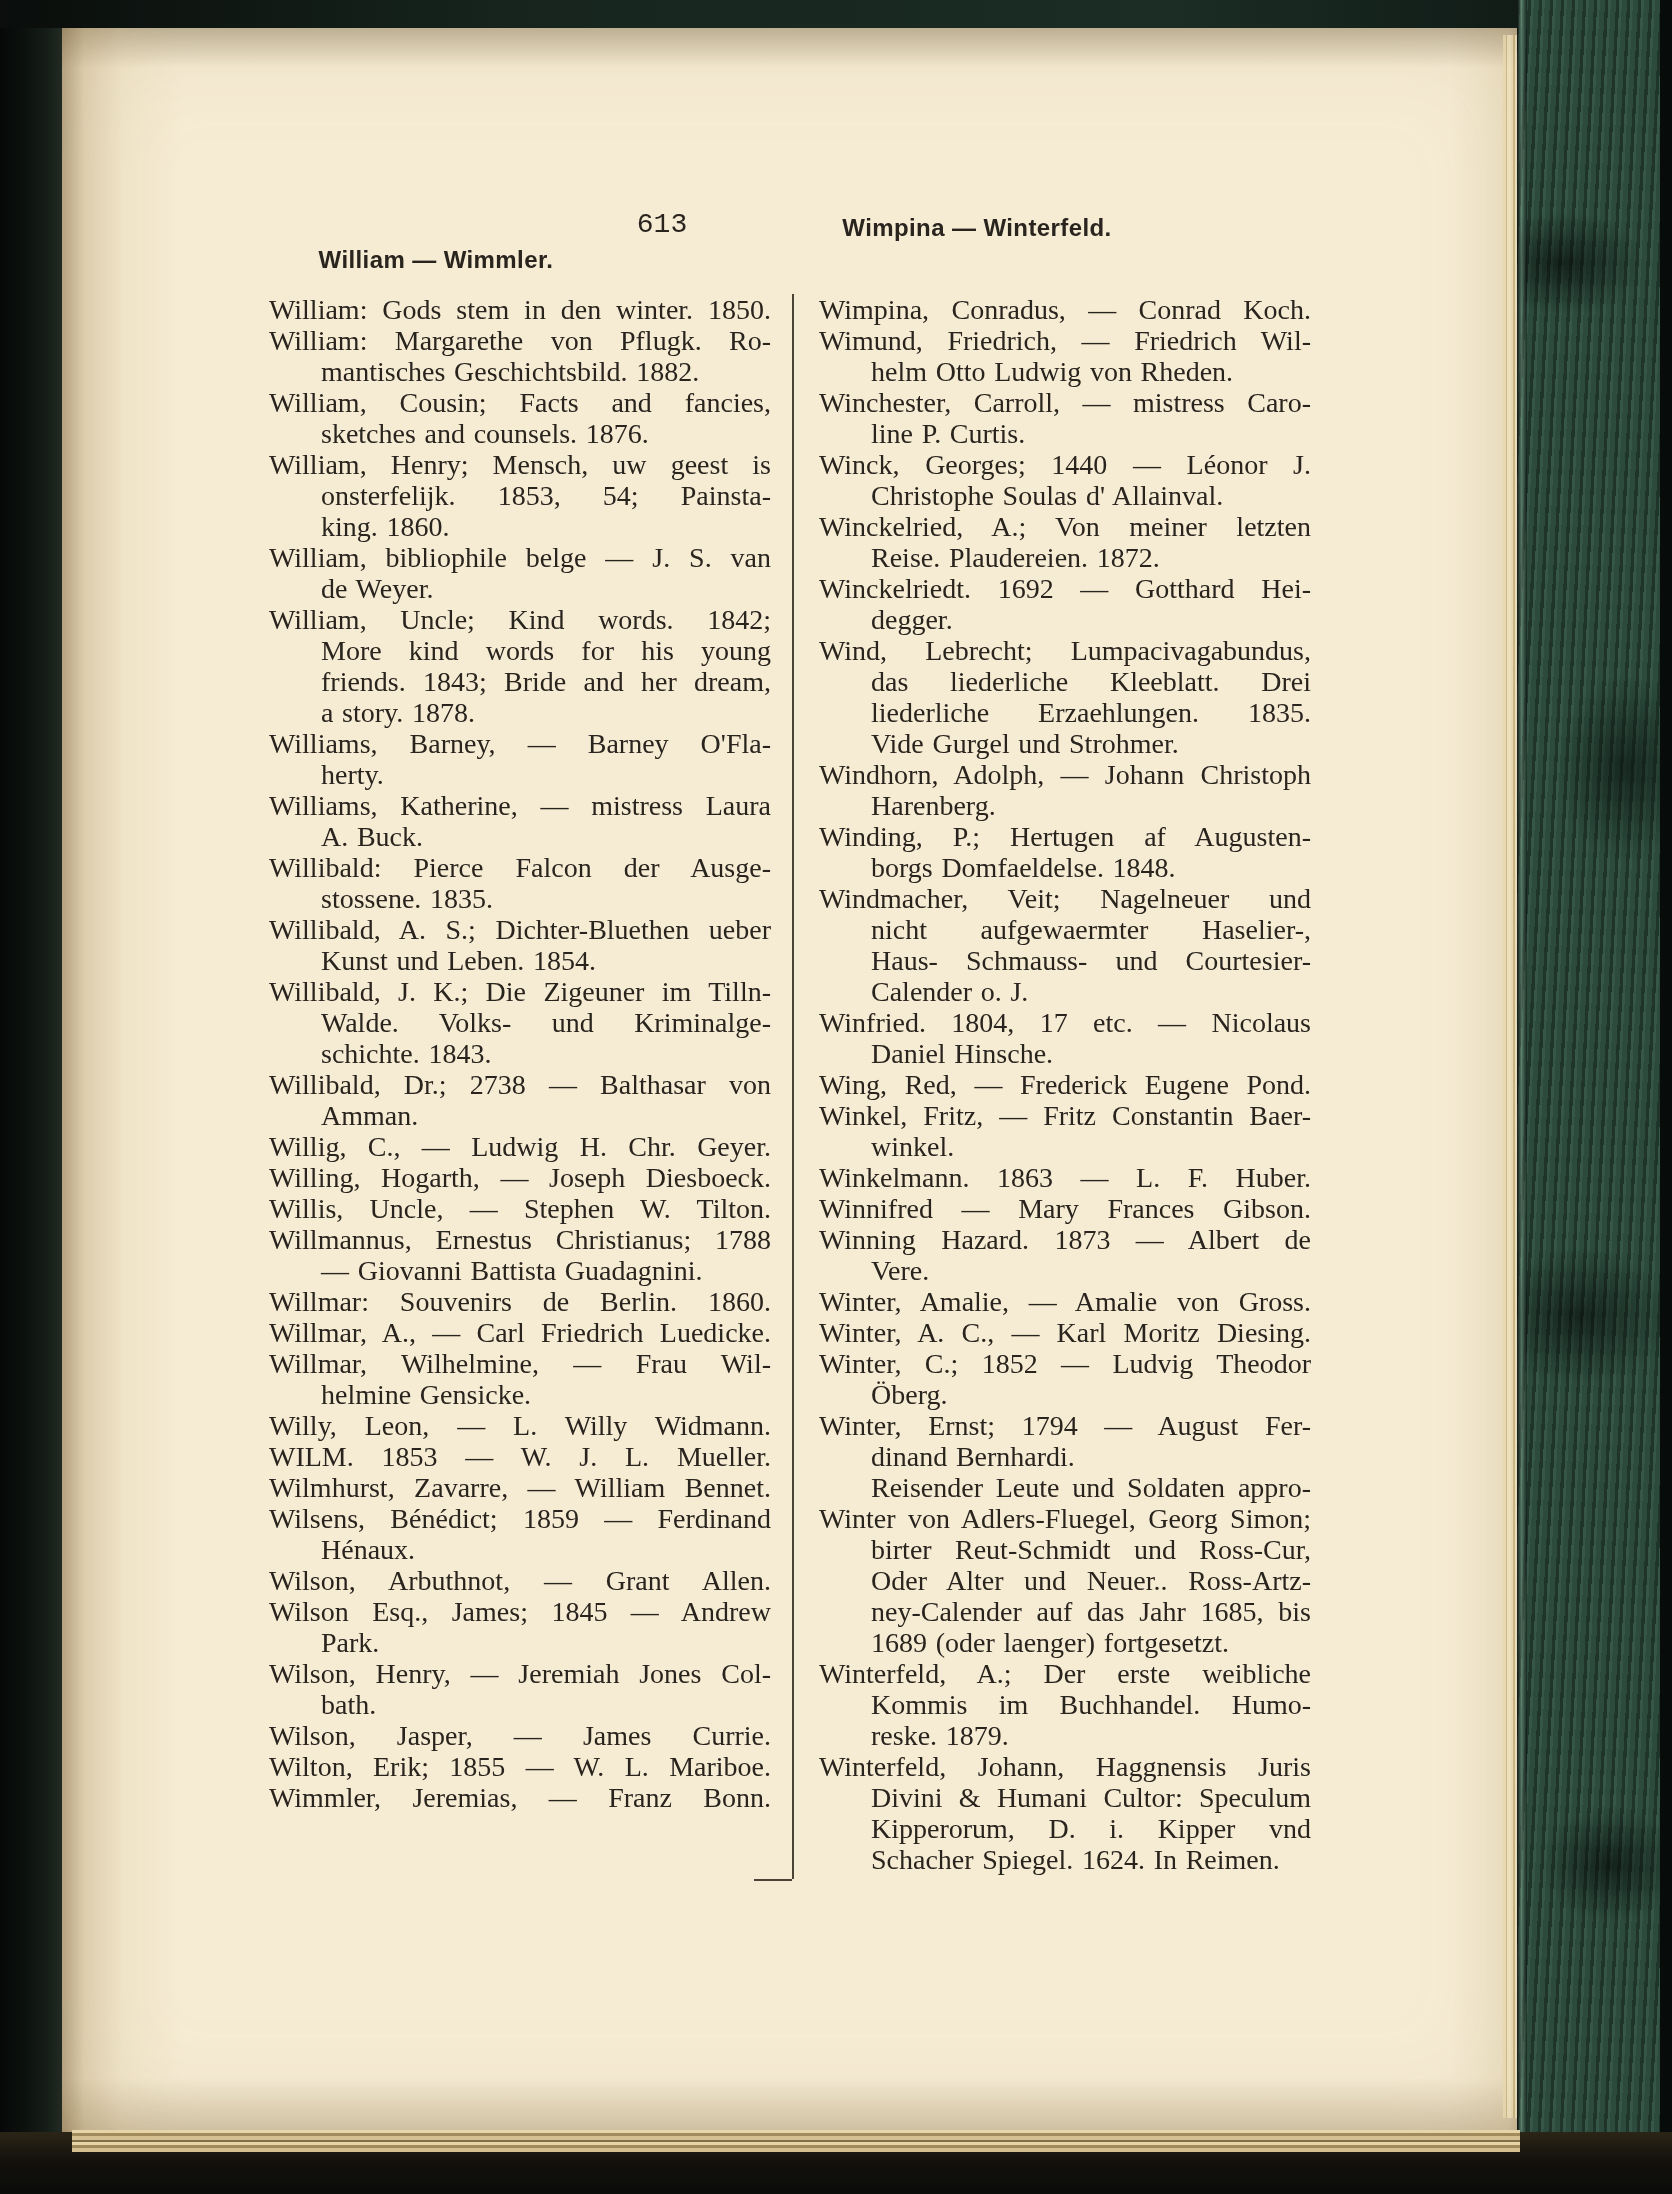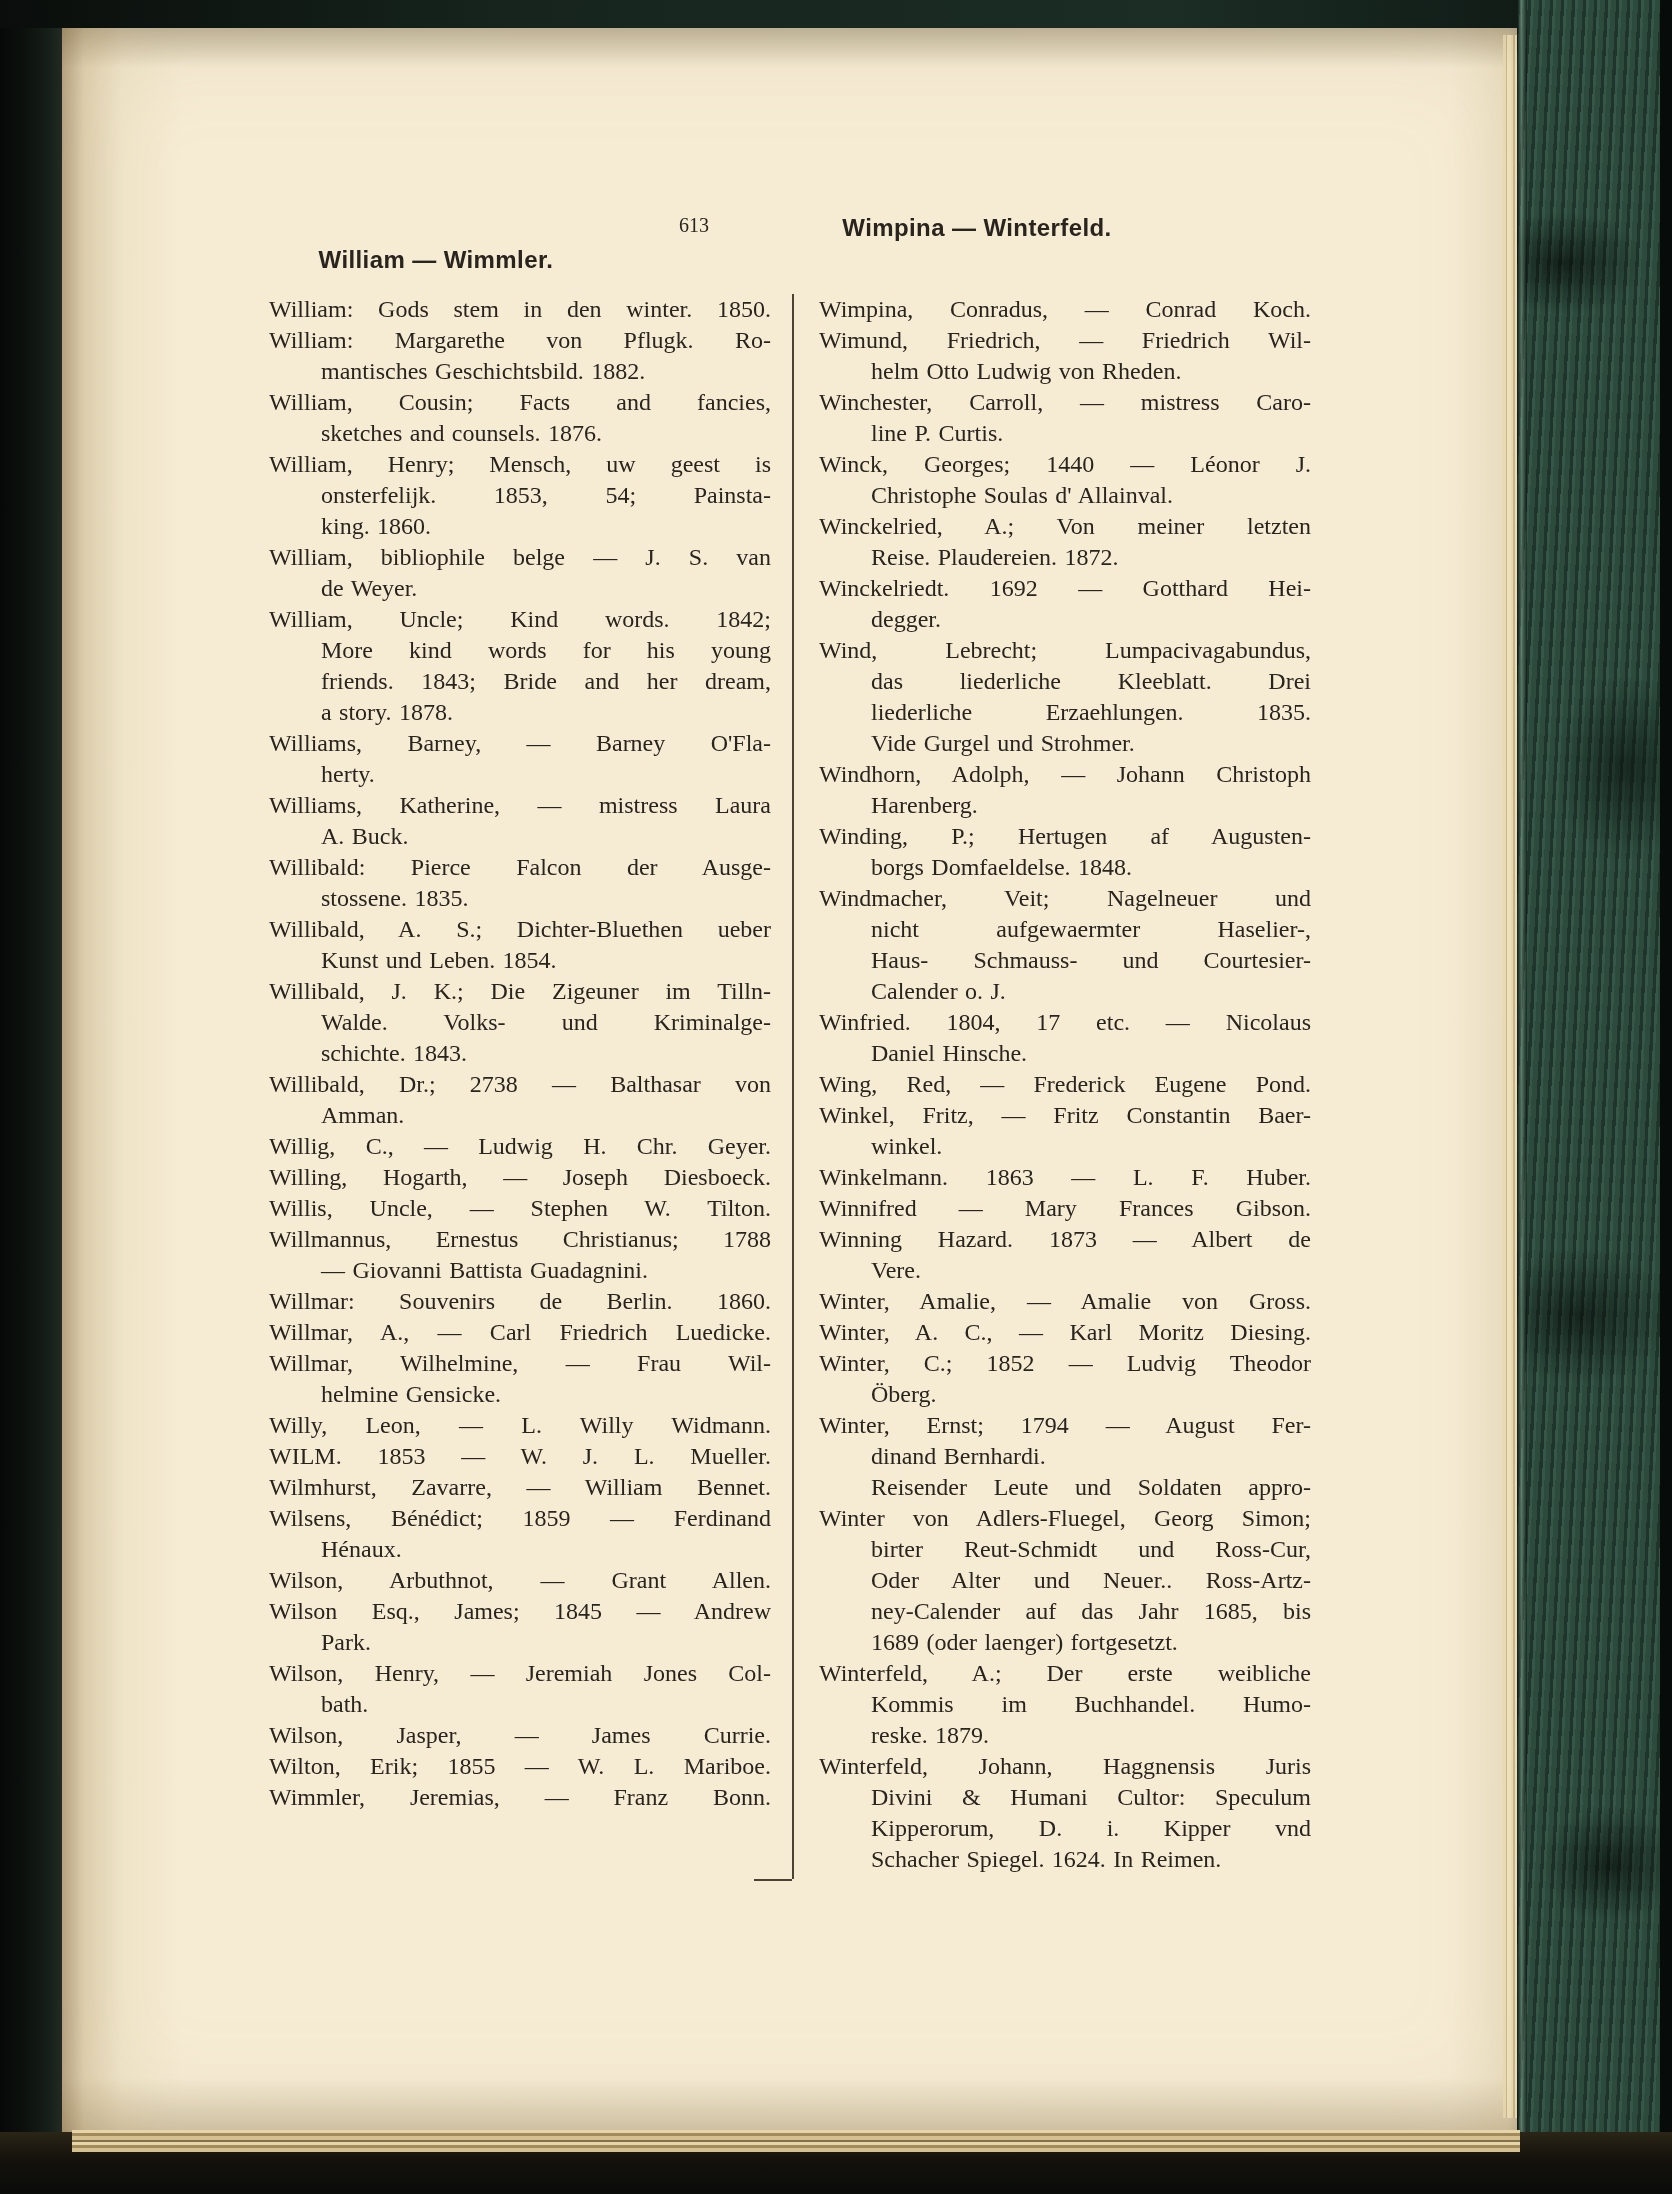--- a/index.html
+++ b/index.html
@@ -60,28 +60,28 @@
   
   .running-head{
     position:absolute;top:214px;
     font-family:"Liberation Sans","DejaVu Sans",sans-serif;
     font-weight:700;font-size:24px;line-height:28.4px;
     color:var(--ink,#2a241e);text-align:center;letter-spacing:0.4px;
   }
   .header-left{left:269px;width:334px;margin-top:32px;}
   .header-right{left:784px;width:386px;}
   .page-num{
-    position:absolute;top:209px;left:644px;width:100px;text-align:center;
-    font-family:Liberation Serif, serif;
-    font-size:20px;line-height:32px;color:var(--ink,#2a241e);
+    position:absolute;top:209px;left:612px;width:100px;text-align:center;
+    font-family:Liberation Mono, monospace;
+    font-size:28px;line-height:32px;color:var(--ink,#2a241e);
   }
   
   .col{
     position:absolute;top:294px;color:var(--ink,#2a241e);
-    font-size:24px;line-height:31px;word-spacing:.06em;
+    font-size:28px;line-height:31px;word-spacing:.06em;
   }
   .col-left{left:269px;width:502px;}
   .col-right{left:819px;width:492px;}
   .entry{margin:0;}
   .line{min-height:31px;}
   .line.jl{text-align:justify;text-align-last:justify;}
   .line.cont{padding-left:52px;}
   .divider{
     position:absolute;left:792px;top:294px;width:1.7px;height:1585px;
     background:var(--rule,#4b4335);

